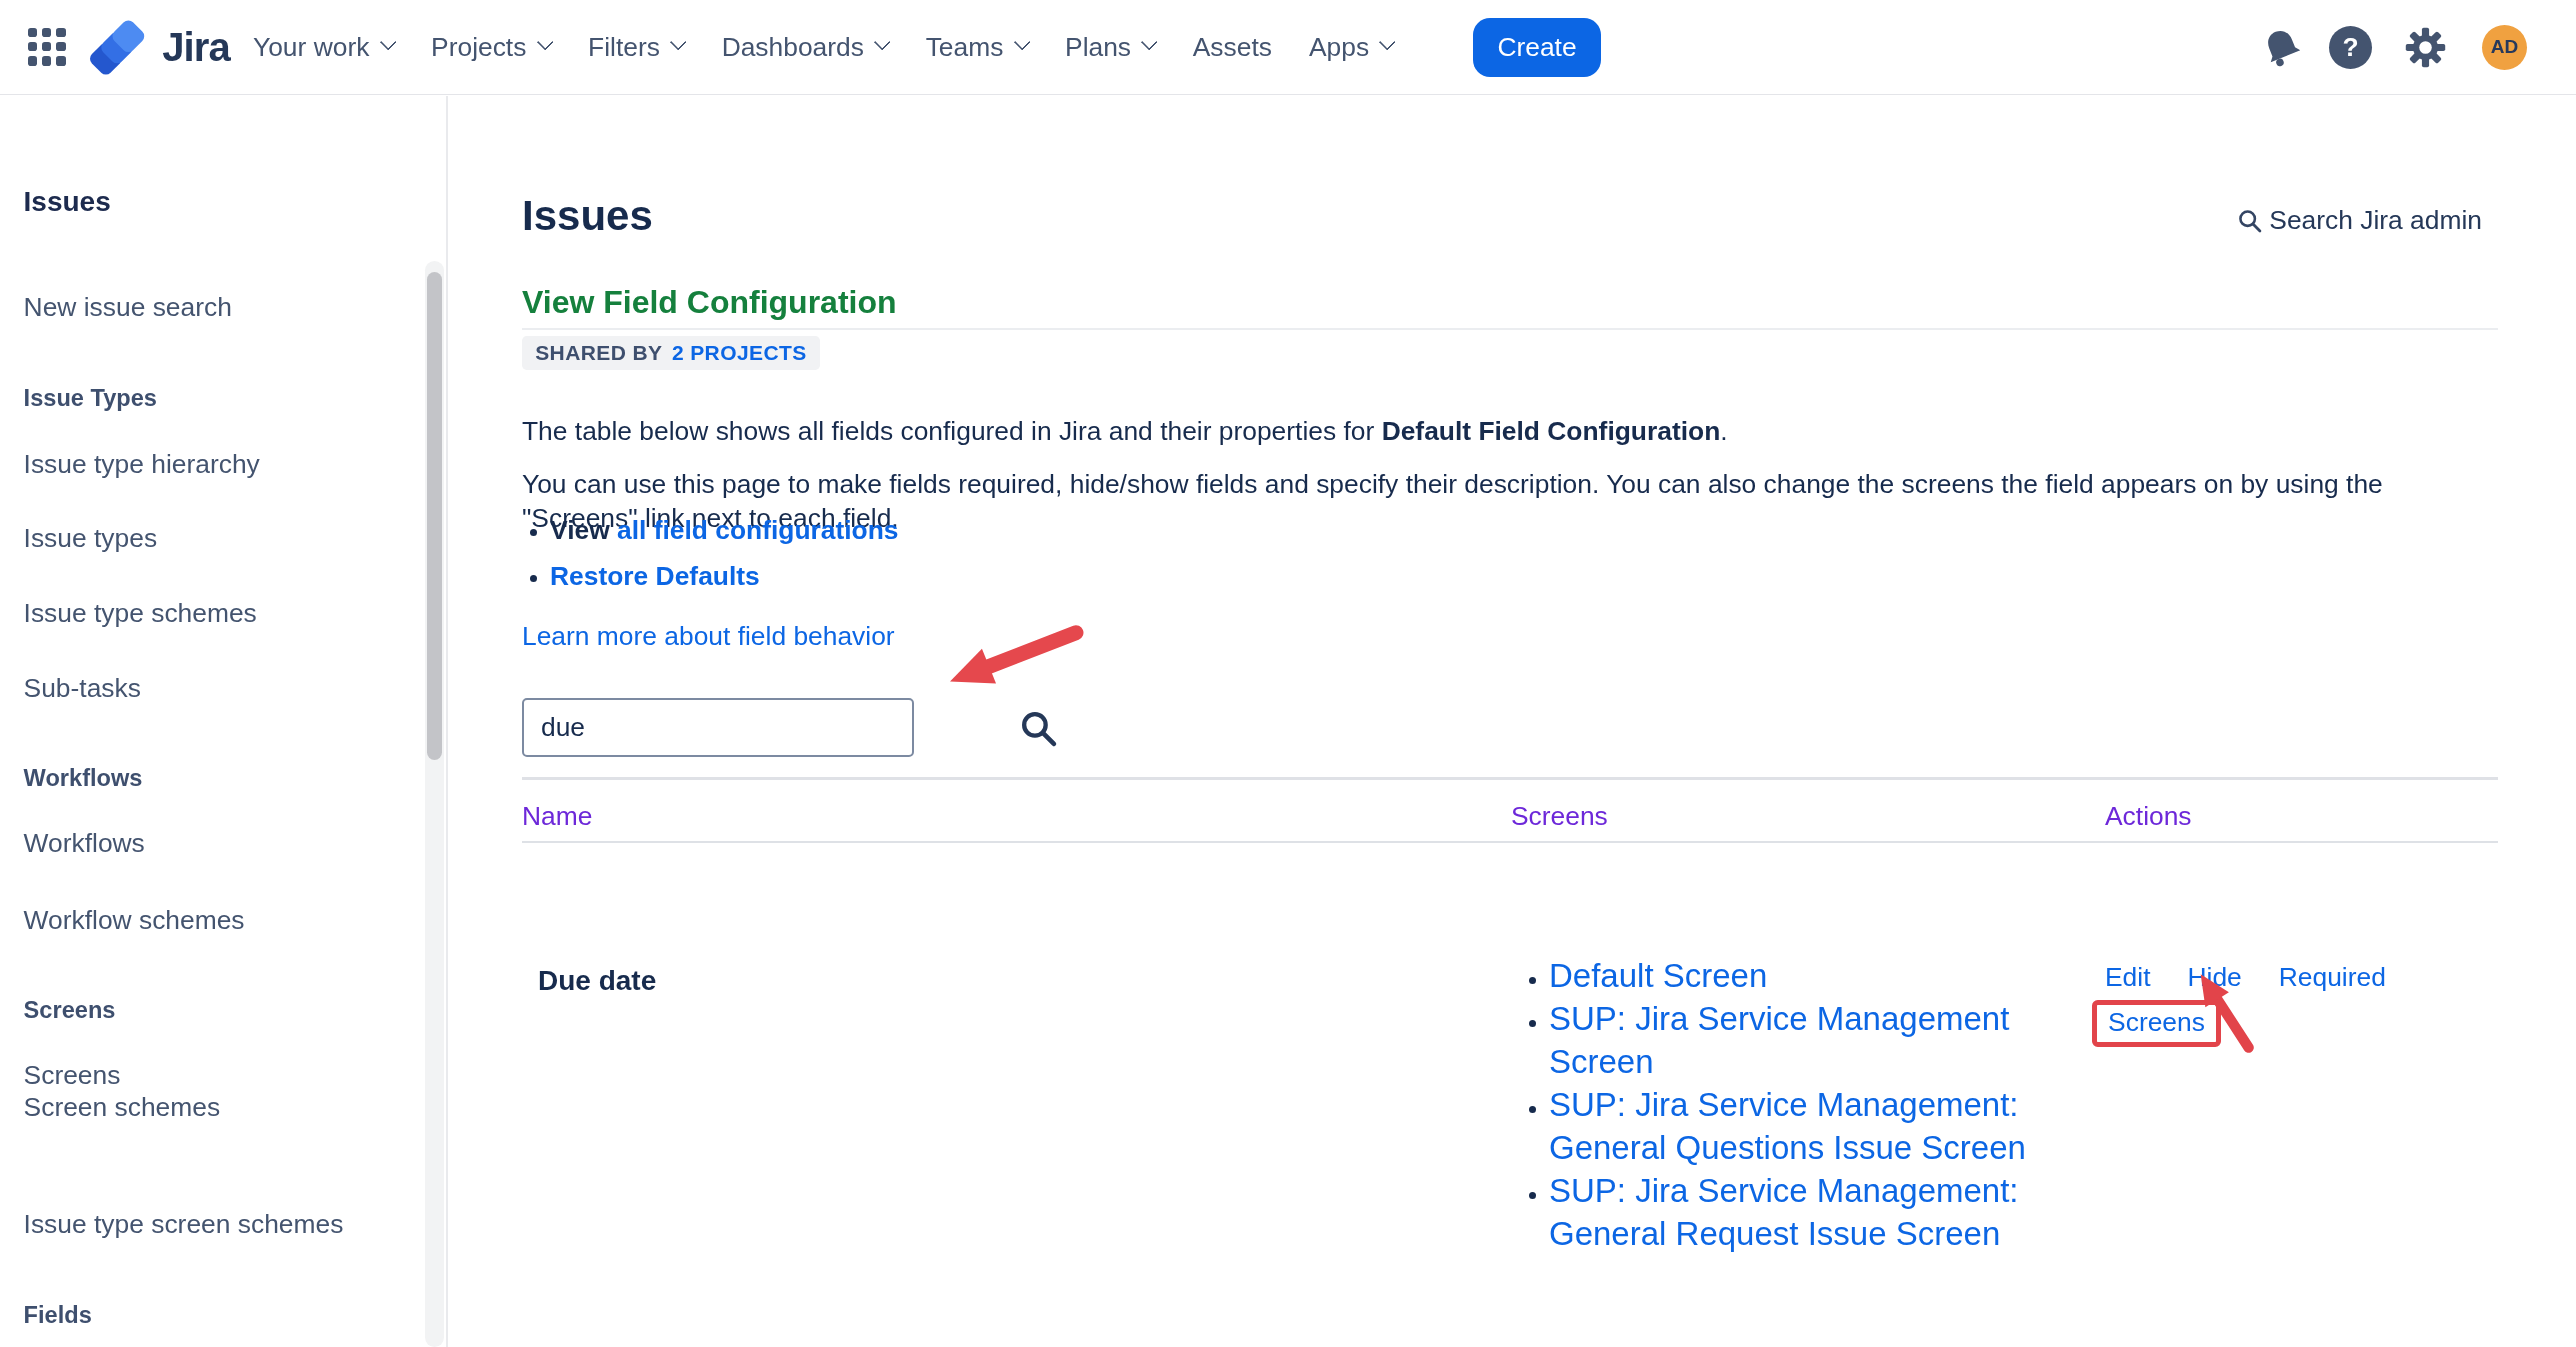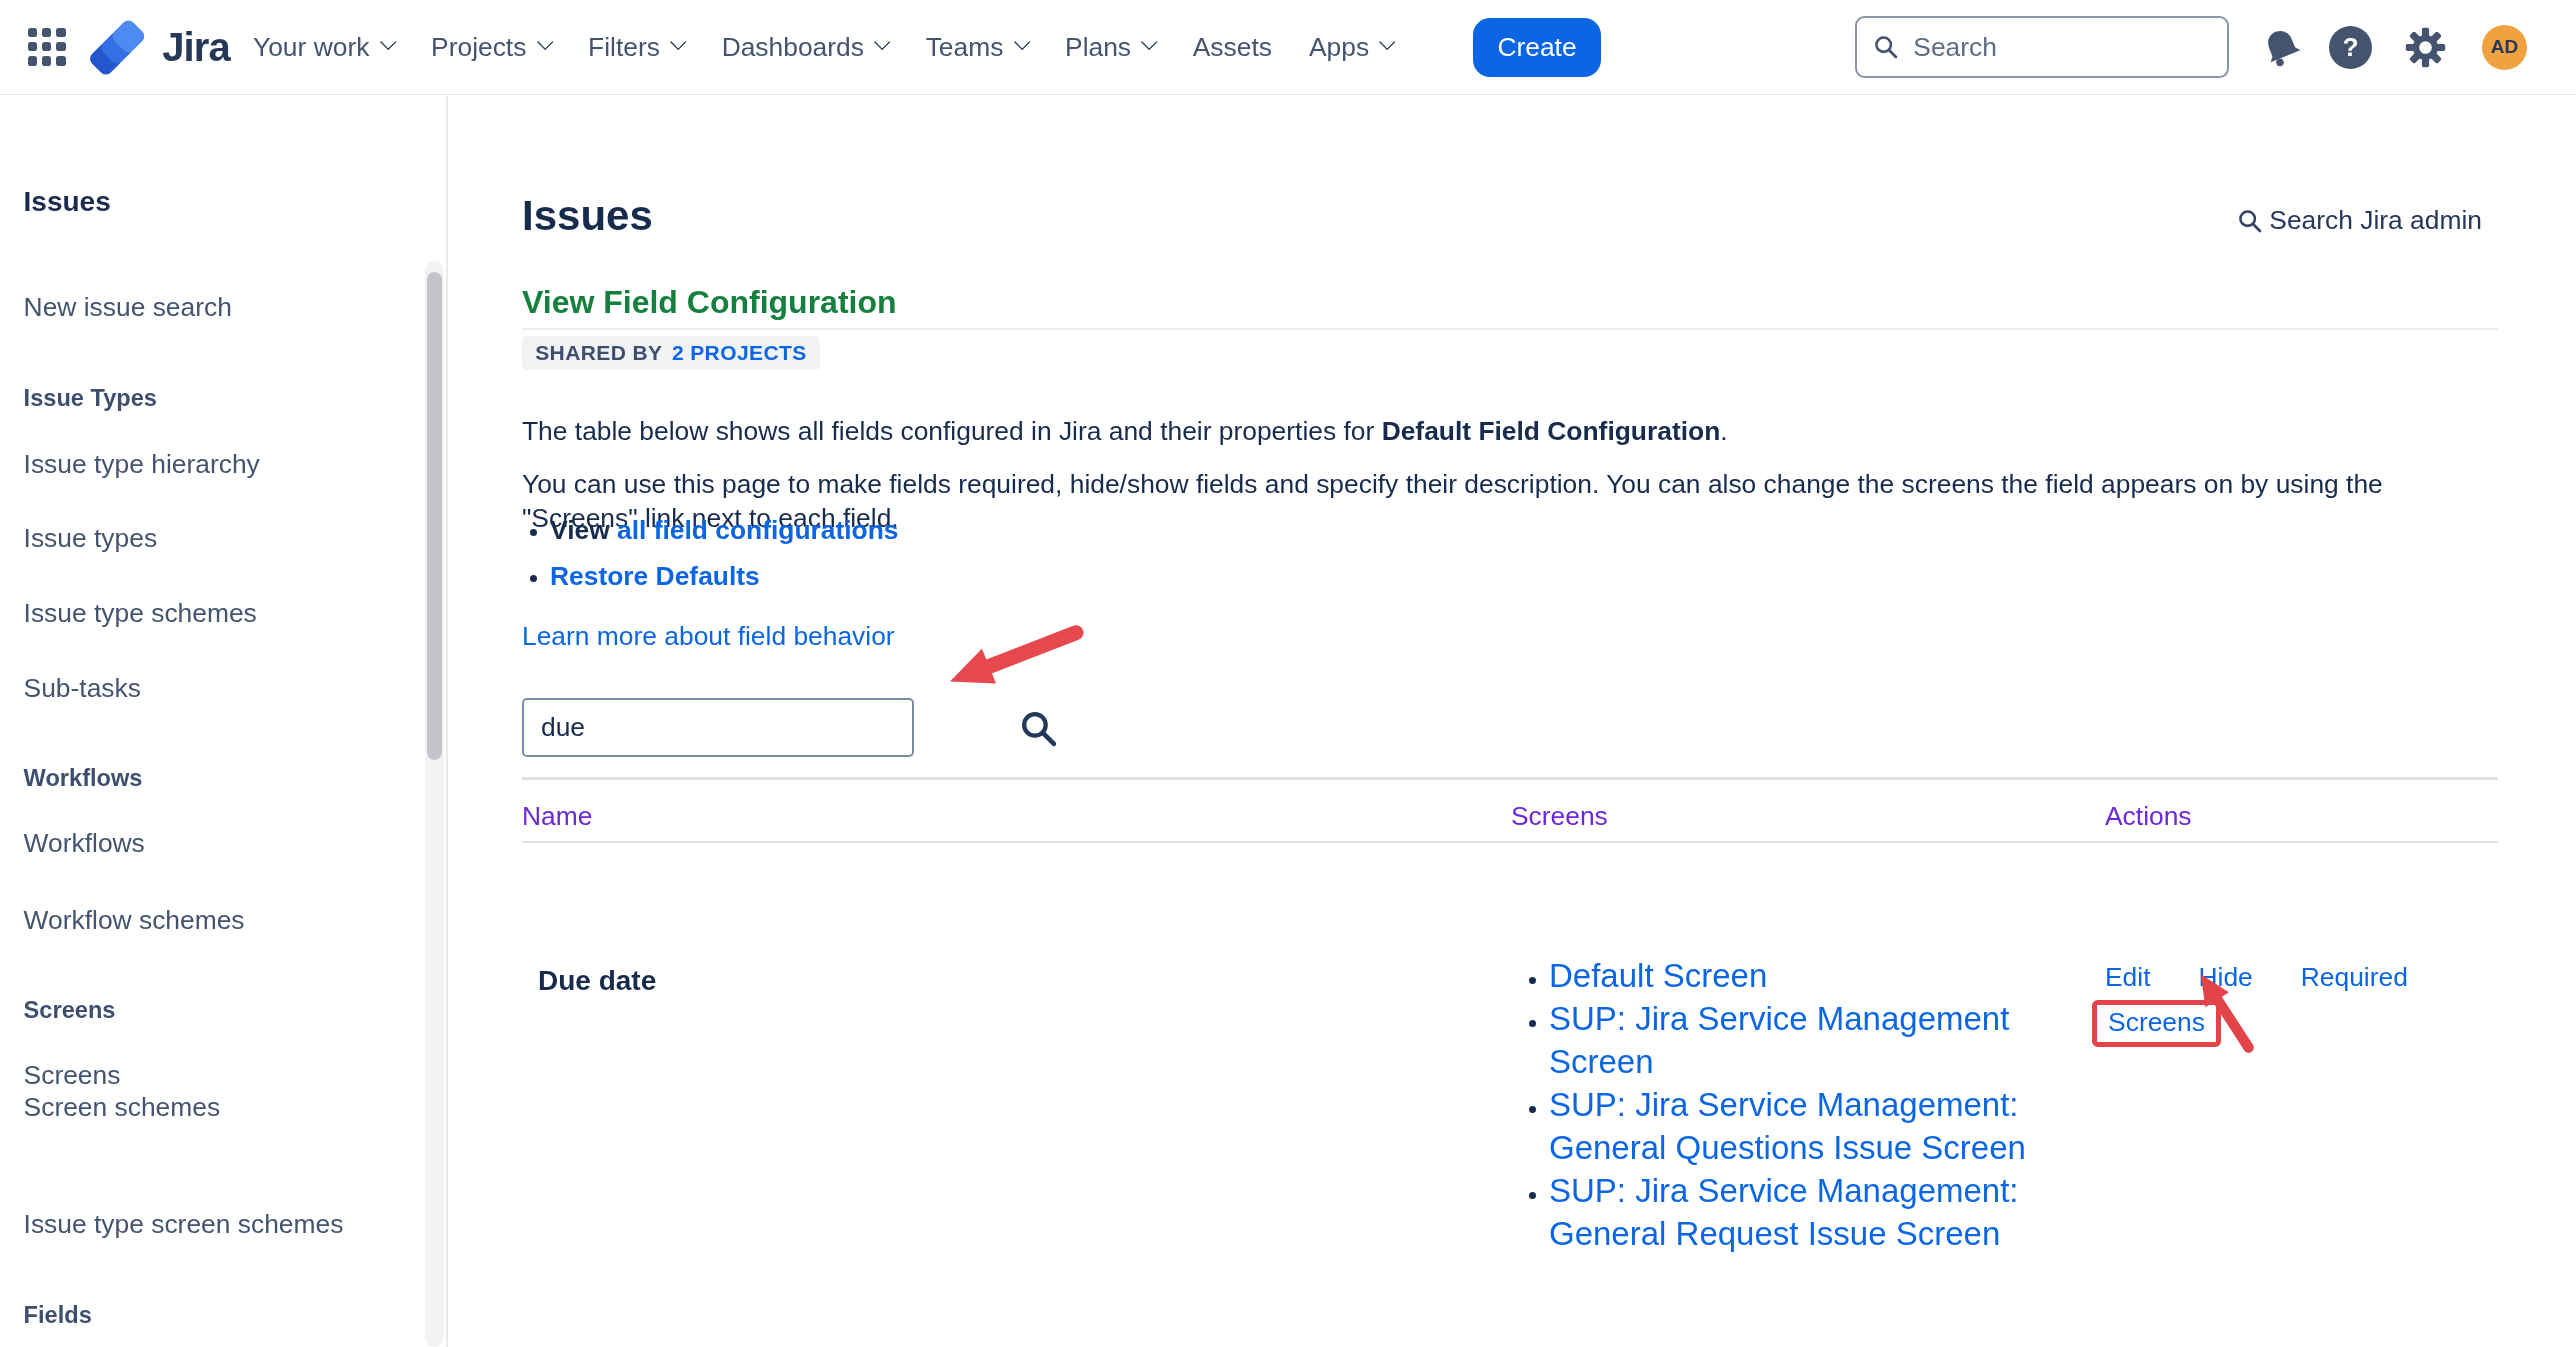--- a/index.html
+++ b/index.html
@@ -76,21 +76,21 @@
        grid-template-columns:989px 594px 1fr;}
   .tbl.head{border-bottom:2.8px solid #DEE1E6;}
   .tbl.head .cell{padding:21px 0 9.4px 0;font-size:26.4px;font-weight:500;color:#6d28d9;}
   .tbl.body{top:843px;}
   .cell.first{padding-left:16px;}
   .name-cell{padding-top:26.4px;font-size:28px;font-weight:700;color:#172B4D;}
   .screens-cell{padding:15px 66px 0 0;}
   .screens-list{margin:0;padding:0 0 0 38px;font-size:33px;line-height:43px;}
   .screens-list li::marker{color:#172B4D;font-size:22.6px;}
   .actions-cell{padding-top:22.6px;font-size:26.4px;}
-  .actions-row1{display:flex;gap:48px;}
+  .actions-row1{display:flex;gap:37px;}
   .screens-box{display:inline-block;margin:7.5px 0 0 -13.2px;border:5.7px solid #E2444A;border-radius:5.7px;
                padding:1.9px 11.3px 3.8px 11.3px;}
 
   .annotation{position:absolute;pointer-events:none;}
 </style>
 </head>
 <body>
 
 <div class="screen">
 
@@ -144,27 +144,20 @@
         <span>Assets</span>
       </div>
       <div class="nav-item">
         <span>Apps</span>
           <span class="chev"></span>
       </div>
     </div>
 
     <button class="create-btn">Create</button>
 
-    <div class="topbar-search">
-      <svg width="28" height="28" viewBox="0 0 24 24">
-        <circle cx="10" cy="10" r="6.2" fill="none" stroke="#44546F" stroke-width="2.2"></circle>
-        <line x1="14.8" y1="14.8" x2="20.5" y2="20.5" stroke="#44546F" stroke-width="2.4" stroke-linecap="round"></line>
-      </svg>
-      <input type="text" placeholder="Search" style="">
-    </div>
 
     <div class="icon-btn" style="left:2261px;">
       <svg width="42" height="45" viewBox="0 0 44 48">
         <g transform="rotate(-22 22 24)" fill="#44546F">
           <path d="M22 6c-8 0-13 6-13 14v9l-4 5h34l-4-5v-9c0-8-5-14-13-14z"></path>
           <circle cx="14" cy="38" r="4"></circle>
         </g>
       </svg>
     </div>
     <div class="icon-btn" style="left:2329px;">

